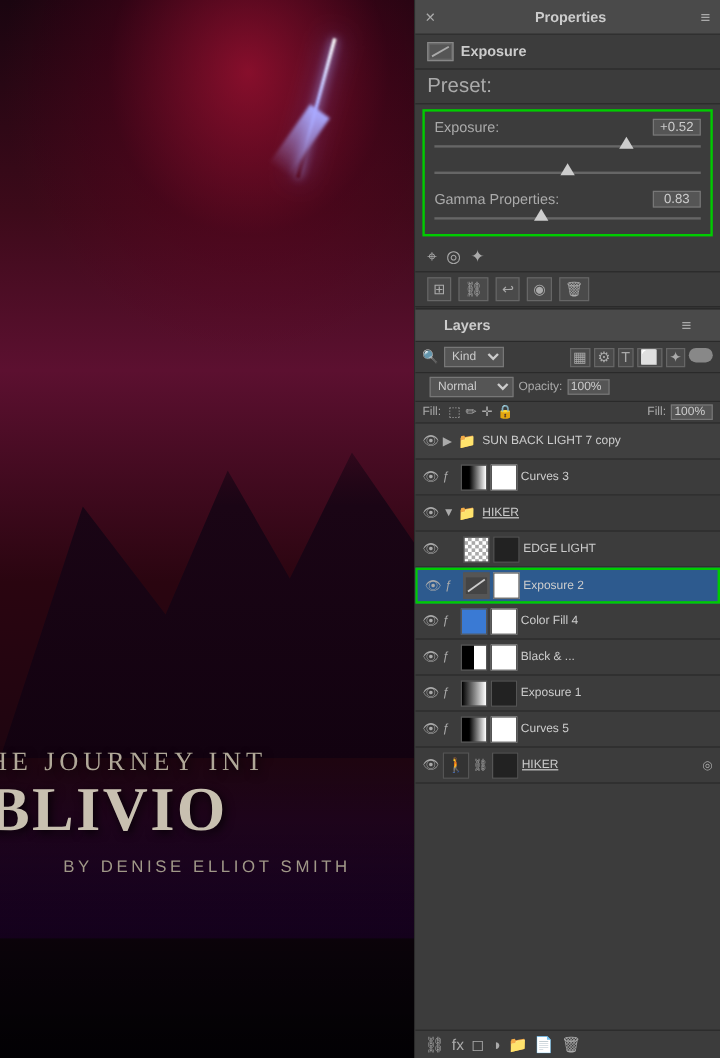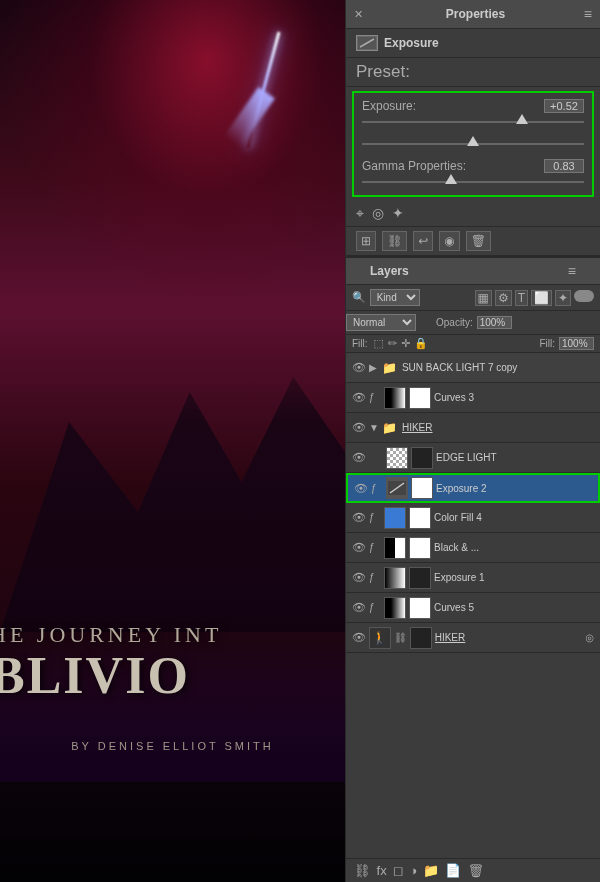--- a/index.html
+++ b/index.html
@@ -80,25 +80,25 @@
       font-weight: 900;
       letter-spacing: 2px;
       color: #c8c0b0;
       line-height: 1;
       overflow: hidden;
       white-space: nowrap;
       text-overflow: clip;
     }
     .author-text {
       position: absolute;
-      bottom: 130px;
+      bottom: 152px;
       left: 0; right: 0;
       text-align: center;
       color: #a09888;
-      font-size: 11px;
+      font-size: 14px;
       letter-spacing: 3px;
       font-family: 'Arial', sans-serif;
       font-weight: 300;
     }
     .dark-overlay {
       position: absolute;
       bottom: 0; left: 0; right: 0;
       height: 200px;
       background: linear-gradient(0deg, rgba(0,0,0,0.8) 0%, transparent 100%);
     }
@@ -335,33 +335,33 @@
       height: 12px;
       background: #888;
       border-radius: 6px;
       position: relative;
       cursor: pointer;
     }
 
     .blend-row {
       display: flex;
       align-items: center;
-      padding: 3px 0;
+      padding: 3px 12px;
       gap: 4px;
       border-bottom: 1px solid #2a2a2a;
     }
     .blend-select {
       background: #555;
       color: #ccc;
       border: 1px solid #777;
       font-size: 10px;
       padding: 1px 2px;
       width: 70px;
     }
-    .opacity-label { color: #aaa; font-size: 10px; margin-left: 16px; }
+    .opacity-label { color: #aaa; font-size: 10px; }
     .opacity-value { color: #ccc; font-size: 10px; background: #555; border: 1px solid #777; padding: 0 2px; width: 35px; }
 
     .lock-row {
       display: flex;
       align-items: center;
       padding: 2px 6px;
       gap: 4px;
       border-bottom: 1px solid #2a2a2a;
     }
     .lock-label { color: #aaa; font-size: 10px; margin-right: 2px; }

